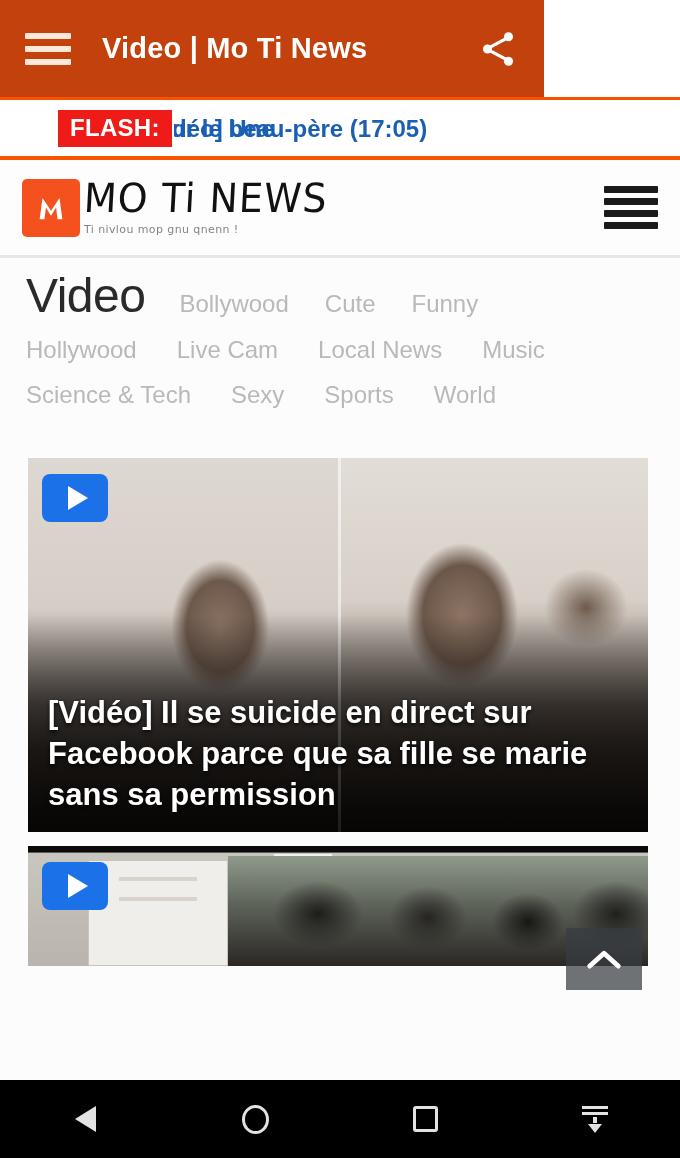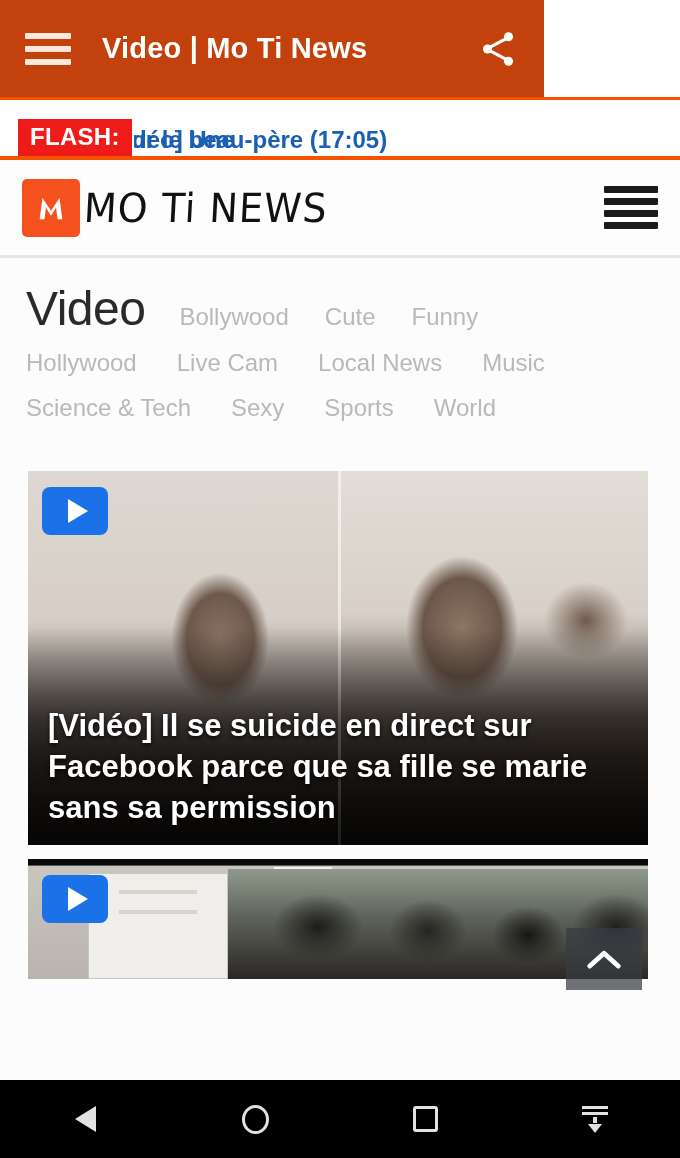--- a/index.html
+++ b/index.html
@@ -23,21 +23,21 @@
     flex:1; color:#ffffff; font-size:29px; font-weight:bold;
     letter-spacing:.2px; white-space:nowrap; margin-left:6px;
   }
   .appbar-share { width:92px; height:97px; display:flex; align-items:center; justify-content:center; }
   .share-svg { width:42px; height:42px; }
 
   
   .flashbar {
     position:absolute; top:97px; left:0; width:680px; height:63px;
     background:#ffffff; border-top:3px solid #f75200; border-bottom:4px solid #f75200;
-    display:flex; align-items:flex-end; overflow:hidden;
+    display:flex; align-items:center; overflow:hidden;padding-left:40px;
   }
   .flash-badge {
     background:#ee1b18; color:#fff; font-size:24px; font-weight:bold;
     padding:6px 12px 7px 12px; margin-left:18px; letter-spacing:.3px;
     line-height:1; flex:0 0 auto;
   }
   .flash-track {
     flex:1; overflow:hidden; white-space:nowrap;
     color:#1a5fb4; font-size:24px; font-weight:bold;
     margin-left:2px; position:relative; height:34px;
@@ -68,21 +68,21 @@
   }
   .site-menu { margin-left:auto; width:54px; display:flex; flex-direction:column; gap:5px; }
   .site-menu i { display:block; height:7px; background:#1a1a1a; border-radius:1px; }
 
   
   .divider { position:absolute; top:255px; left:0; width:680px; height:3px; background:#e6e6e6; }
 
   
   .content { position:absolute; top:258px; left:0; width:680px; height:822px; background:#fcfcfc; overflow:hidden; }
 
-  .cat-block { padding:26px 26px 0 26px; }
+  .cat-block { padding:13px 26px 0 26px; }
   .cat-rows { display:flex; flex-wrap:wrap; align-items:baseline; }
   .page-title {
     font-size:48px; color:#2a2a2a; line-height:1.05; margin-right:34px;
     font-weight:400; letter-spacing:-.5px;
   }
   .cat-link {
     font-size:24px; color:#b9b9b9; margin-right:36px; line-height:1.9;
     white-space:nowrap; font-weight:400;
   }
   .cat-link.row2 { margin-right:40px; }
@@ -206,20 +206,21 @@
   </div>
 
   <div class="siteheader">
     <div class="logo-badge">
       <svg viewBox="0 0 24 24">
         <path d="M4 20 L6 5 L12 14 L18 5 L20 20 L16.6 20 L15.6 11.6 L12 17.4 L8.4 11.6 L7.4 20 Z" fill="#ffffff"></path>
       </svg>
     </div>
     <div class="logo-text">
       <div class="logo-word">MO Ti NEWS</div>
+      <div class="logo-tag">Ti nivlou mop gnu qnenn !</div>
     </div>
     <div class="site-menu">
       <i></i>
       <i></i>
       <i></i>
       <i></i>
     </div>
   </div>
 
   <div class="divider"></div>

